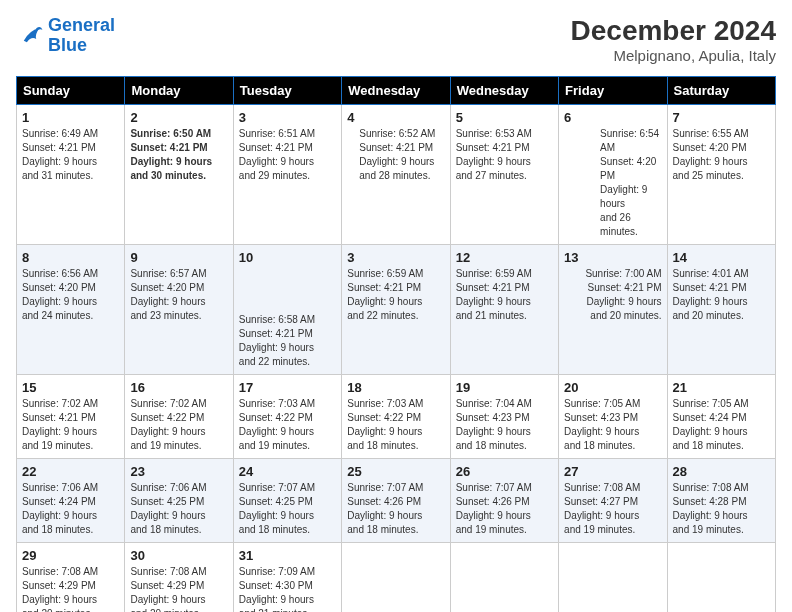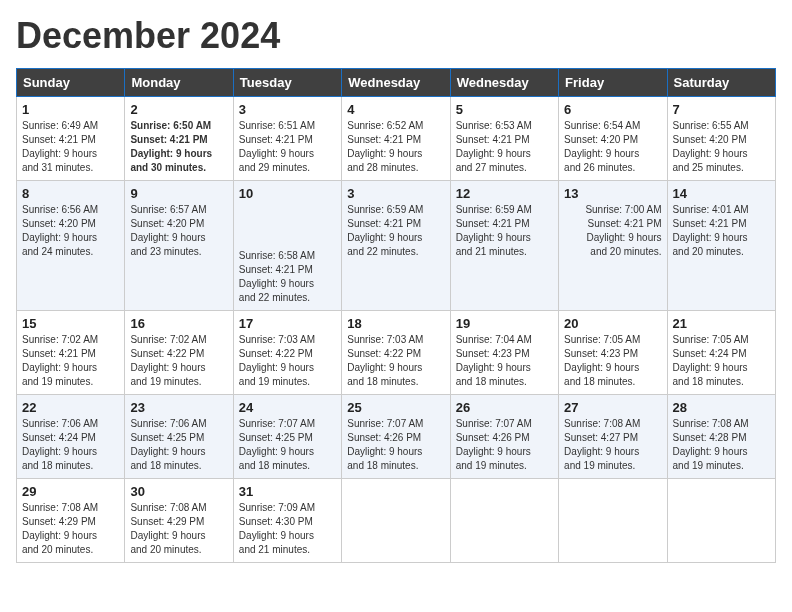--- a/index.html
+++ b/index.html
@@ -31,36 +31,36 @@
       color: #1a6fc4;
     }
     .logo-bird {
       width: 28px;
       height: 28px;
     }
     .title-block {
       text-align: right;
     }
     .month-title {
-      font-size: 36px;
+      font-size: 28px;
       font-weight: bold;
       color: #333;
       line-height: 1.1;
     }
     .location {
       font-size: 15px;
       color: #555;
     }
     .calendar {
       width: 100%;
       border-collapse: collapse;
       font-size: 11px;
     }
     .calendar th {
-      background: #404040;
+      background: #000000;
       color: #fff;
       text-align: left;
       padding: 6px 6px;
       font-size: 13px;
       font-weight: bold;
       border: 1px solid #1a6fc4;
     }
     .calendar td {
       vertical-align: top;
       border: 1px solid #ccc;
@@ -85,22 +85,33 @@
       line-height: 1.4;
     }
     .empty-cell {
       background: #fff !important;
     }
   </style>
 </head>
 <body>
 
 <div class="header">
+  <div class="logo">
+    <svg class="logo-bird" viewBox="0 0 36 36">
+      <path d="M10,24 Q18,10 30,8 Q24,16 26,22 Q20,18 14,26 Z" fill="#1a6fc4"></path>
+      <path d="M26,8 Q32,4 34,10 Q30,8 26,12 Z" fill="#1a6fc4"></path>
+    </svg>
+    <div class="logo-text">
+      <div><span>General</span></div>
+      <div><span style="color:#1a6fc4">Blue</span></div>
+    </div>
+  </div>
   <div class="title-block">
     <div class="month-title">December 2024</div>
+    <div class="location">Melpignano, Apulia, Italy</div>
   </div>
 </div>
 
 <table class="calendar">
   <thead>
     <tr>
     <th>Sunday</th>
         <th>Monday</th>
         <th>Tuesday</th>
         <th>Wednesday</th>
@@ -127,35 +138,35 @@
         </td>
         <td>
           <span class="day-num">3</span>
           <div class="day-info" style="white-space: pre-line;">Sunrise: 6:51 AM
 Sunset: 4:21 PM
 Daylight: 9 hours
 and 29 minutes.</div>
         </td>
         <td>
           <span class="day-num">4</span>
-          <div class="day-info" style="white-space: pre-line;">Sunrise: 6:52 AM
+          <div class="day-info" style="white-space: pre-line; margin-left: 12px;">Sunrise: 6:52 AM
 Sunset: 4:21 PM
 Daylight: 9 hours
 and 28 minutes.</div>
         </td>
         <td>
           <span class="day-num">5</span>
           <div class="day-info" style="white-space: pre-line;">Sunrise: 6:53 AM
 Sunset: 4:21 PM
 Daylight: 9 hours
 and 27 minutes.</div>
         </td>
         <td>
           <span class="day-num">6</span>
-          <div class="day-info" style="white-space: pre-line;">Sunrise: 6:54 AM
+          <div class="day-info" style="white-space: pre-line; margin-left: 36px;">Sunrise: 6:54 AM
 Sunset: 4:20 PM
 Daylight: 9 hours
 and 26 minutes.</div>
         </td>
         <td>
           <span class="day-num">7</span>
           <div class="day-info" style="white-space: pre-line;">Sunrise: 6:55 AM
 Sunset: 4:20 PM
 Daylight: 9 hours
 and 25 minutes.</div>

